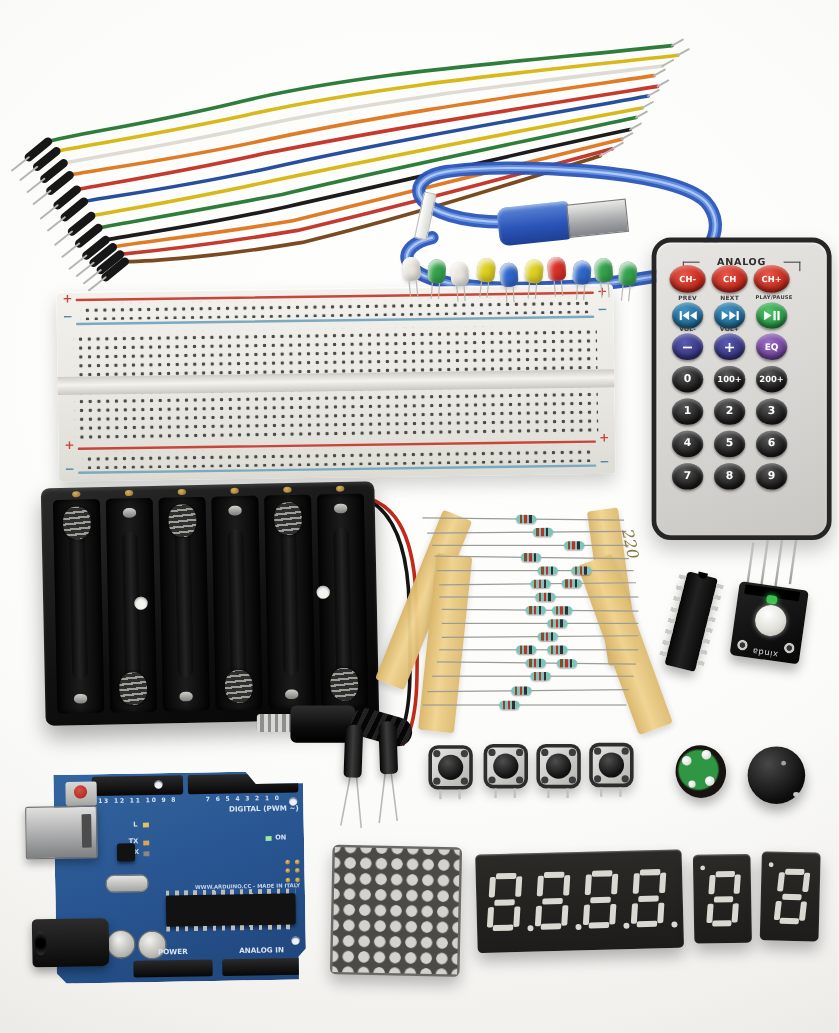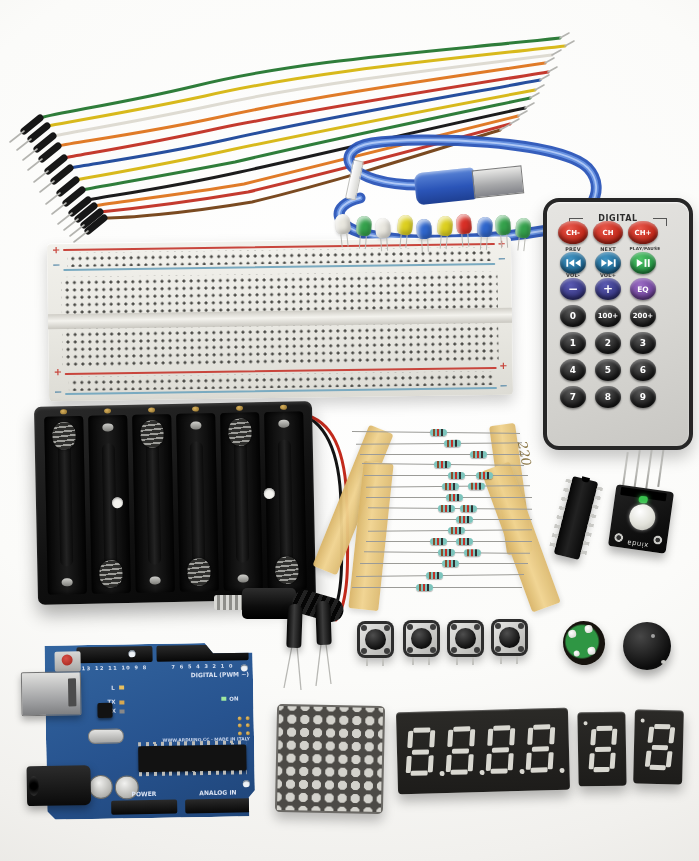--- a/index.html
+++ b/index.html
@@ -337,21 +337,21 @@
     <div class="led" style="left:515px;top:218px;transform:rotate(6deg);">
         <div class="dome" style="background: rgb(53, 162, 76);"></div>
         <div class="lead" style="left:4px;"></div>
         <div class="lead" style="left:10px;"></div>
       </div>
   </div>
 
   <div class="abs remote">
     <div class="abs rbrk" style="left:22px;border-left:1.2px solid #555;"></div>
     <div class="abs rbrk" style="right:22px;border-right:1.2px solid #555;"></div>
-    <div class="abs rtitle">DIGITAL</div>
+    <div class="abs rtitle">ANALOG</div>
 
     <div class="abs rbtn red" style="left:11px;top:19px;">
         <span>CH-</span>
       </div>
     <div class="abs rbtn red" style="left:46px;top:19px;">
         <span>CH</span>
       </div>
     <div class="abs rbtn red" style="left:81px;top:19px;">
         <span>CH+</span>
       </div>

